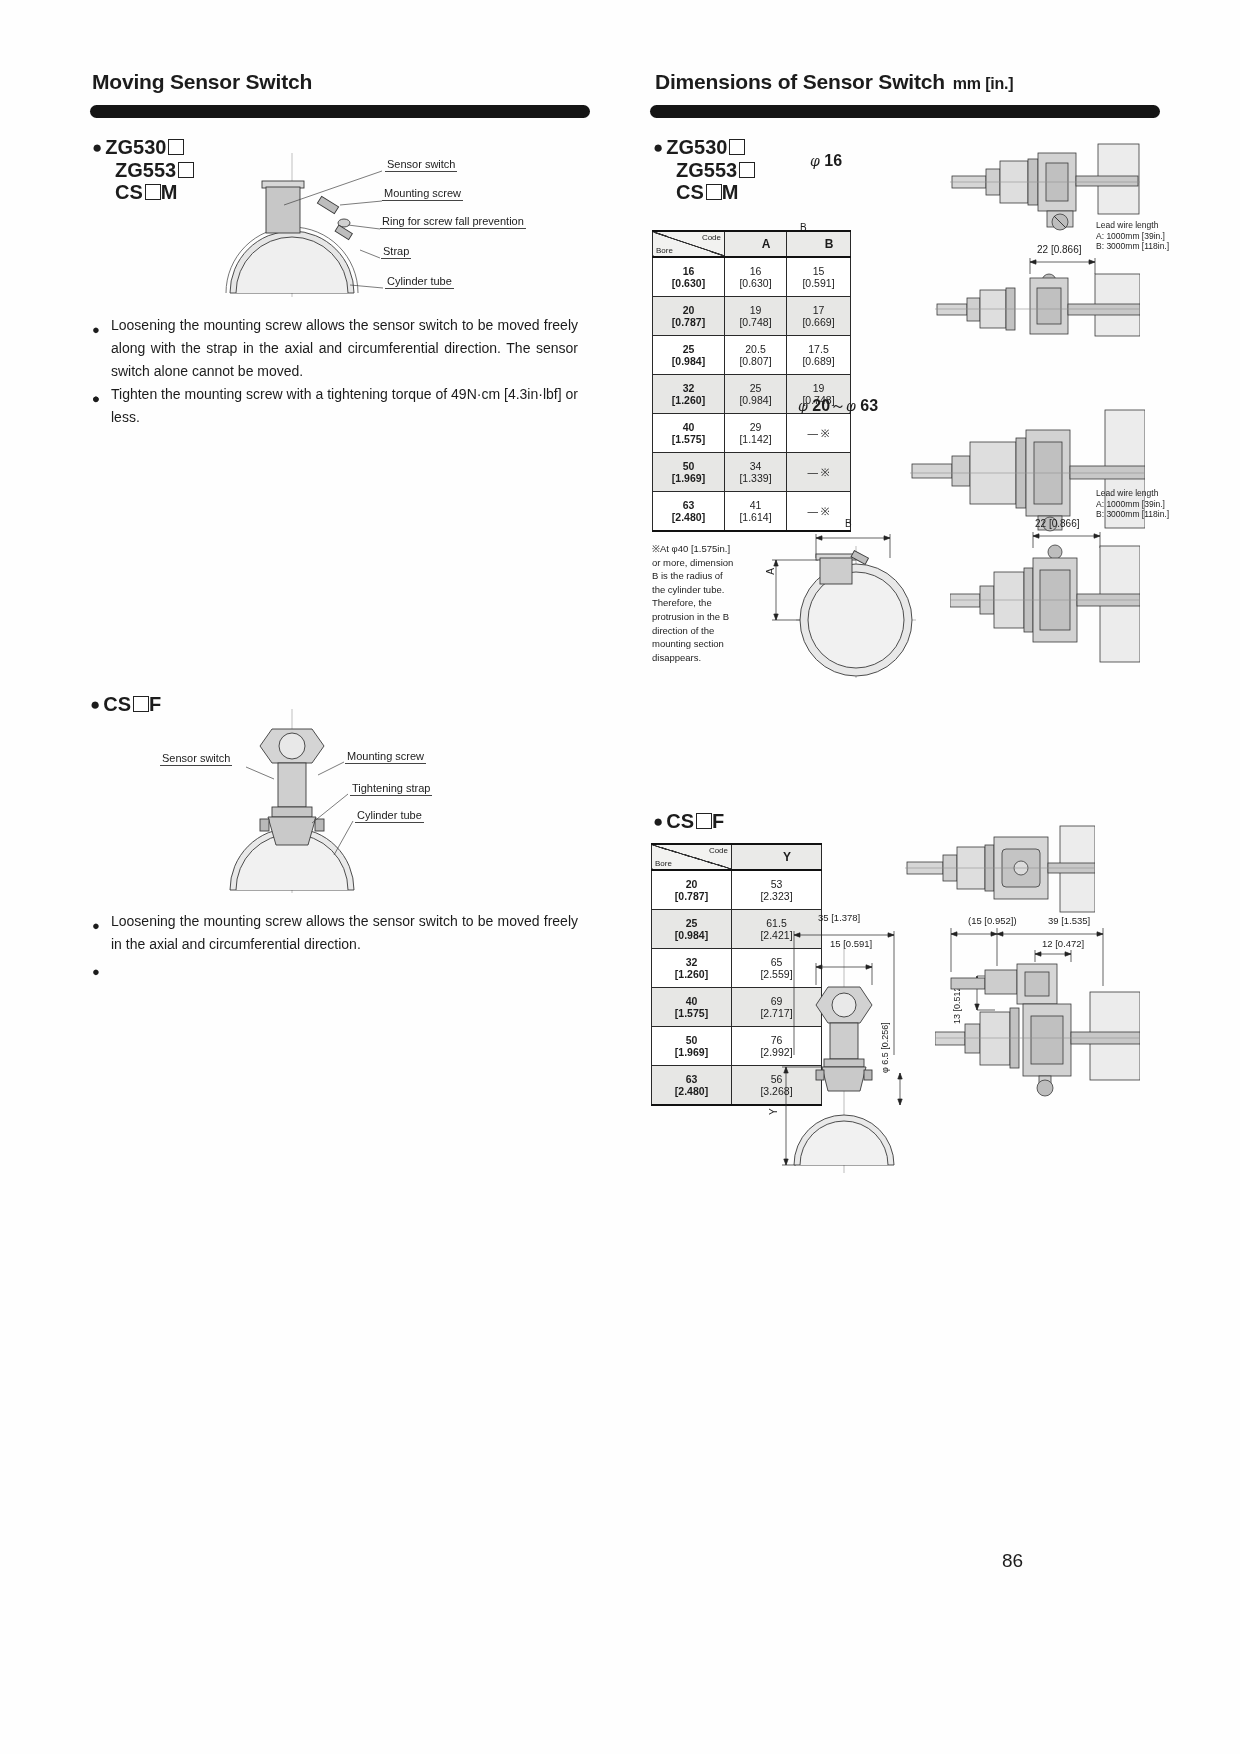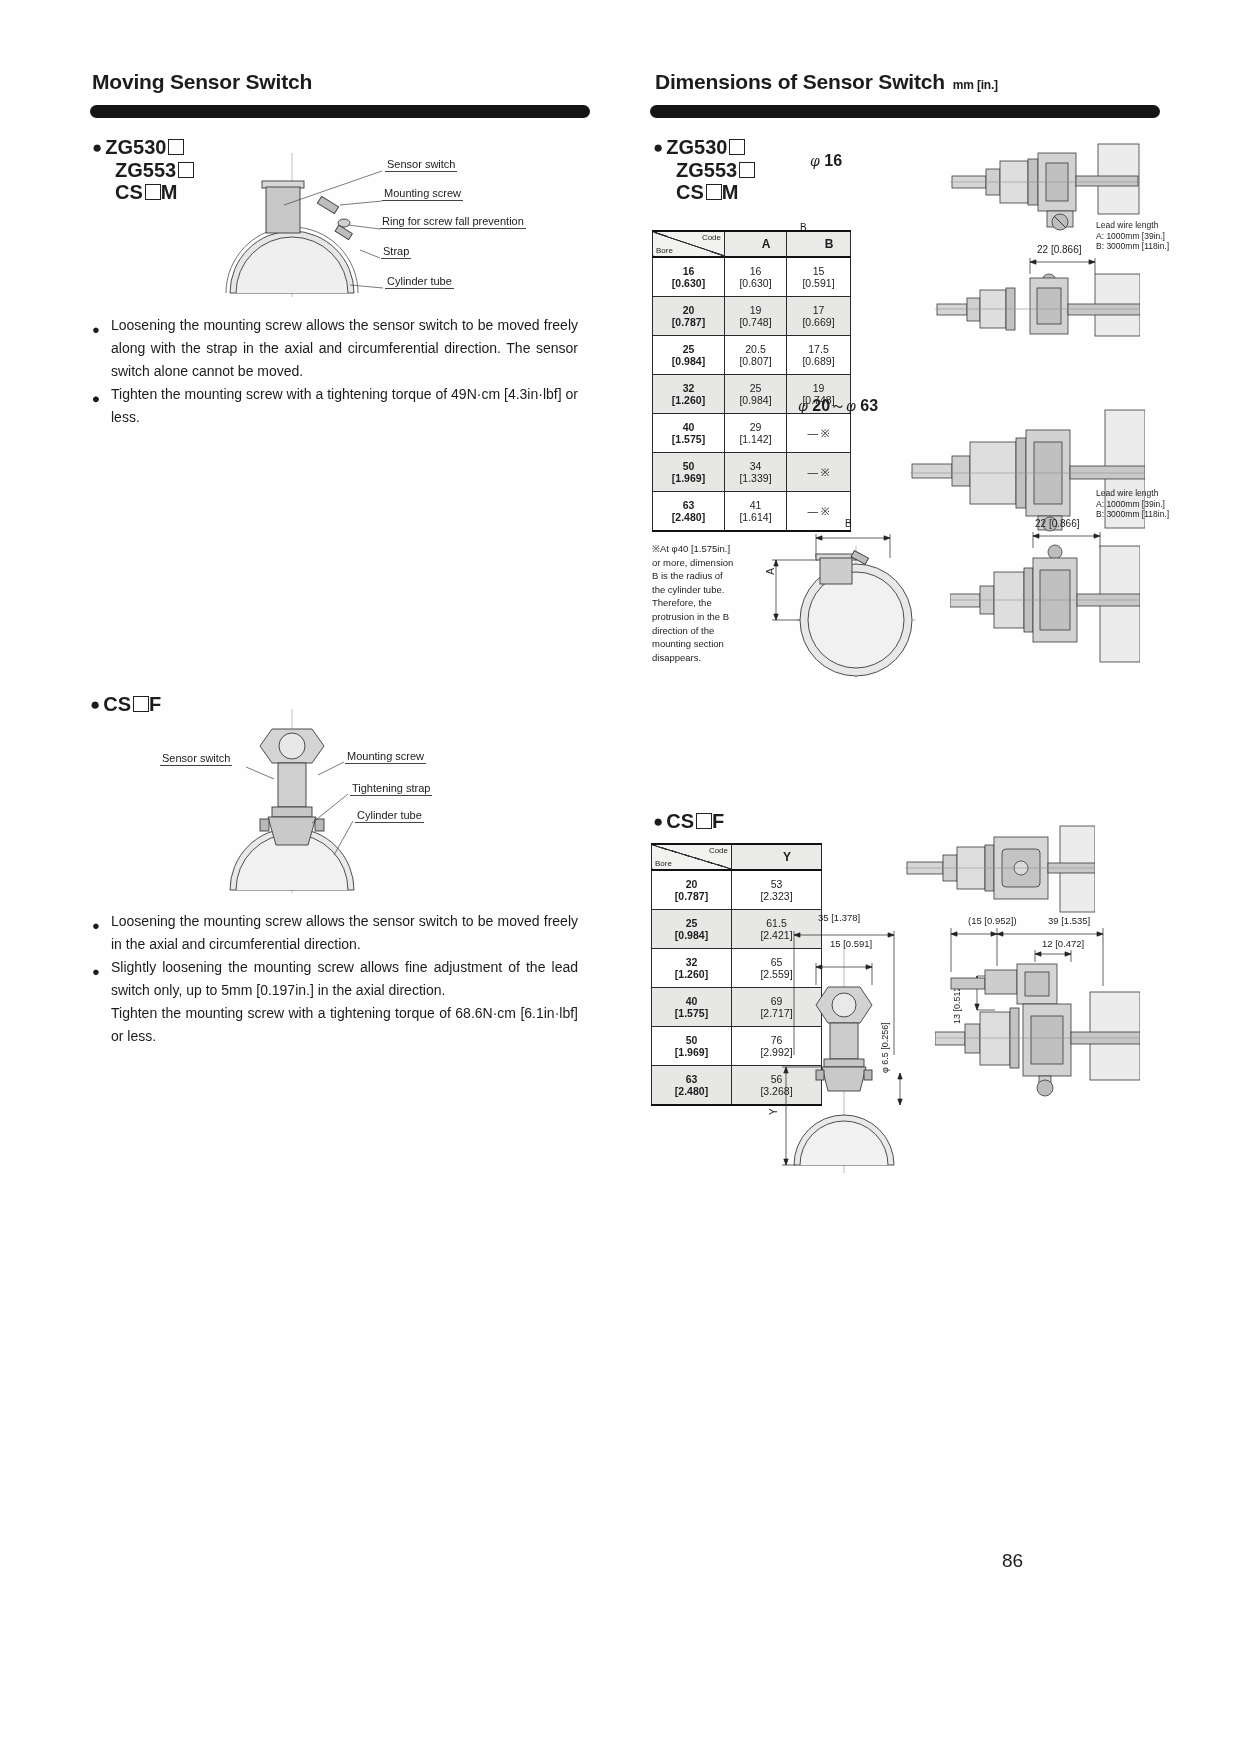--- a/index.html
+++ b/index.html
@@ -1,20 +1,20 @@
 <!DOCTYPE html>
 <html><head>
 <meta charset="utf-8">
 <style>
   html,body { margin:0; padding:0; background:#ffffff; }
   .page { position:relative; width:1240px; height:1754px; background:#fefefe;
           font-family:"Liberation Sans", sans-serif; color:#1c1c1c; overflow:hidden; }
   .abs { position:absolute; }
   .heading { font-size:21px; font-weight:bold; letter-spacing:-0.2px; white-space:nowrap; }
-  .heading-unit { font-size:12px; font-weight:bold; margin-left:8px;margin-top:8px; }
+  .heading-unit { font-size:16px; font-weight:bold; margin-left:8px;margin-top:8px; }
   .bar { height:13px; background:#151515; border-radius:7px; }
   .models { font-size:20px; font-weight:bold; line-height:22px; white-space:nowrap; }
   .models .dot { font-size:17px; margin-right:3px; vertical-align:1px; }
   .models .indent { padding-left:23px; }
   .pn-box { display:inline-block; width:14px; height:14px; border:1.7px solid #222;
             margin-left:2px; vertical-align:-1px; background:#fff; }
   .model-inline { font-size:20px; font-weight:bold; white-space:nowrap; }
   .fig-label { font-size:11px; white-space:nowrap; border-bottom:0.9px solid #444;
                padding:0 2px 1px 2px; }
   .bullets { width:486px; }
@@ -116,22 +116,21 @@
       <line x1="184" y1="150" x2="203" y2="116"></line>
     </g>
   </svg>
   <div class="abs fig-label" style="left:160px;top:752px">Sensor switch</div>
   <div class="abs fig-label" style="left:345px;top:750px">Mounting screw</div>
   <div class="abs fig-label" style="left:350px;top:782px">Tightening strap</div>
   <div class="abs fig-label" style="left:355px;top:809px">Cylinder tube</div>
 
   <div class="abs bullets" style="left:92px;top:910px">
     <div class="bullet"><span class="bdot">●</span><span class="pre">Loosening the mounting screw allows the sensor switch to be moved freely in the axial and circumferential direction.</span></div>
-    <div class="bullet"><span class="bdot">●</span><span class="pre">Slightly loosening the mounting screw allows fine adjustment of the lead switch only, up to 5mm [0.197in.] in the axial direction.
-Tighten the mounting screw with a tightening torque of 68.6N·cm [6.1in·lbf] or less.</span></div>
+    <div class="bullet"><span class="bdot">●</span></div>
   </div>
 
   <div class="abs heading" style="left:655px;top:70px"><span>Dimensions of Sensor Switch</span><span class="heading-unit">mm [in.]</span></div>
   <div class="abs bar" style="left:650px;top:105px;width:510px"></div>
 
   <div class="abs models" style="left:653px;top:136px">
     <div><span class="dot">●</span><span>ZG530</span><span class="pn-box"></span></div>
     <div class="indent"><span>ZG553</span><span class="pn-box"></span></div>
     <div class="indent"><span>CS</span><span class="pn-box"></span><span>M</span></div>
   </div>

